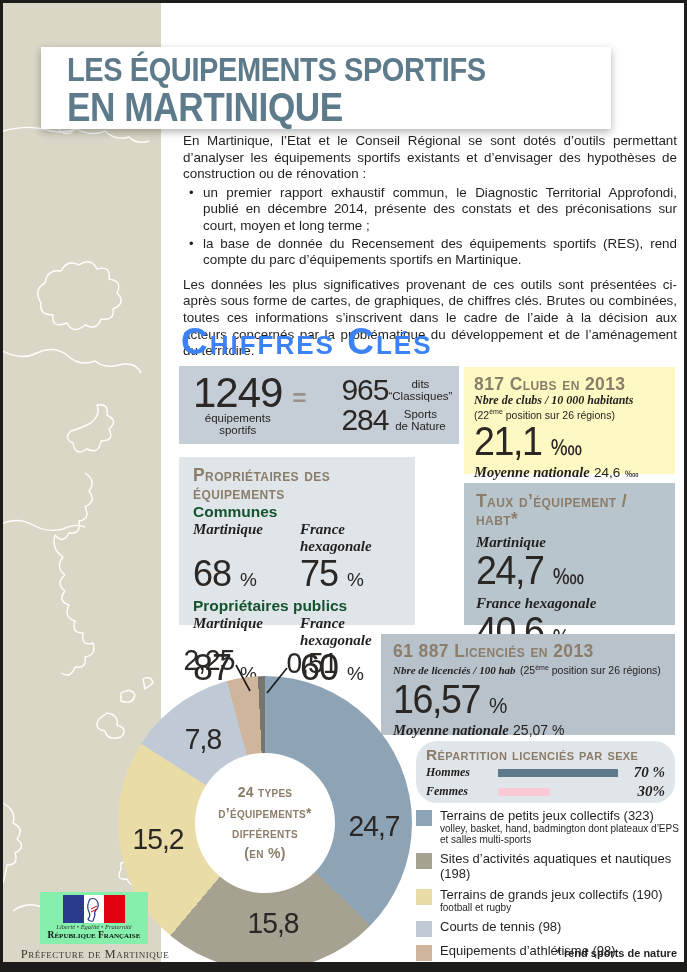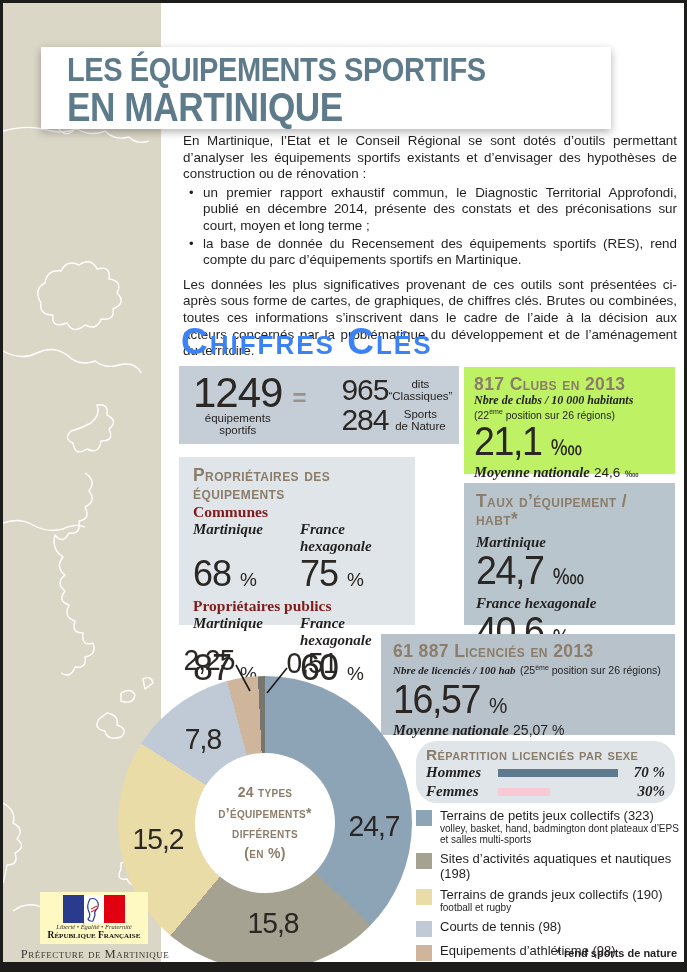--- a/index.html
+++ b/index.html
@@ -25,21 +25,21 @@
   .bullet::before{content:"•";width:14px;flex:none;padding-left:6px;font-size:13px;}
   .bullet span{flex:1;text-align:justify;}
   .p2{margin-top:8px !important;}
   .section-title{
     position:absolute;left:178px;top:320px;margin:0;color:#3b82f6;
     font-variant:small-caps;font-weight:bold;font-size:37px;letter-spacing:2px;line-height:1;
   }
   
   .box{position:absolute;box-sizing:border-box;}
   .box-equip{left:176px;top:363px;width:280px;height:78px;background:#c5ced6;display:flex;align-items:center;padding:4px 8px 4px 14px;}
-  .box-clubs{left:461px;top:364px;width:211px;height:107px;background:#bef264;padding:8px 10px;}
+  .box-clubs{left:461px;top:364px;width:211px;height:107px;background:#fef9c3;padding:8px 10px;}
   .box-owners{left:176px;top:454px;width:236px;height:168px;background:#dfe5e9;padding:9px 14px;}
   .box-rate{left:461px;top:480px;width:211px;height:142px;background:#b9c5cd;padding:9px 12px;}
   .box-lic{left:378px;top:631px;width:294px;height:101px;background:#b7c2cb;padding:8px 12px;}
   .box-gender{left:413px;top:738px;width:259px;height:62px;background:#dfe5e9;padding:6px 10px;border-radius:21px;}
   .brown-title{color:#8b7d6a;font-variant:small-caps;font-weight:bold;font-size:17.5px;letter-spacing:.4px;line-height:1.05;}
   .serif-i{font-family:"Liberation Serif",serif;font-style:italic;font-weight:bold;}
   .bignum{font-size:40px;letter-spacing:-1.5px;color:#2b2724;line-height:.95;transform:scaleX(.94);transform-origin:left center;white-space:nowrap;}
   .bignum .unit{font-size:22px;letter-spacing:0;}
   .rank{font-size:10.5px;line-height:1;}
   sup{font-size:7px;}
@@ -51,43 +51,43 @@
   .eq-arrows{margin-right:4px;}
   .eq-split{flex:1;}
   .eq-row{display:flex;align-items:center;justify-content:flex-start;}
   .eq-row .n{font-size:30px;letter-spacing:-1px;color:#2b2724;line-height:1;width:72px;text-align:right;}
   .eq-row .cap{font-size:11.5px;line-height:1.05;text-align:center;flex:1;}
   
   .own-grid{display:grid;grid-template-columns:1fr 1fr;column-gap:6px;row-gap:0;}
   .own-label{font-family:"Liberation Serif",serif;font-style:italic;font-weight:bold;font-size:15px;margin-top:1px;}
   .own-val{font-size:36px;letter-spacing:-1px;color:#2b2724;line-height:1.05;}
   .own-val .unit{font-size:19px;}
-  .own-group{color:#7f1d1d;font-weight:bold;font-size:15.5px;line-height:1.1;font-family:Liberation Serif, serif;}
+  .own-group{color:#14532d;font-weight:bold;font-size:15.5px;line-height:1.1;}
   
   .g-title{font-size:15.5px;}
   .gender-row{display:flex;align-items:center;height:19px;}
-  .g-label{width:72px;font-family:"Liberation Serif",serif;font-style:italic;font-weight:bold;font-size:15px;}
+  .g-label{width:72px;font-family:"Liberation Serif",serif;font-style:italic;font-weight:bold;font-size:12px;}
   .g-track{width:124px;height:8px;position:relative;}
   .g-bar{position:absolute;left:0;top:0;height:8px;}
   .g-value{flex:1;text-align:right;font-family:"Liberation Serif",serif;font-style:italic;font-weight:bold;font-size:15px;}
   
   .legend{position:absolute;left:413px;top:806px;width:268px;}
   .legend-item{display:flex;margin-bottom:7px;}
   .swatch{width:16px;height:16px;flex:none;margin:1px 8px 0 0;}
   .legend-label{font-size:13px;line-height:1.1;}
   .legend-sub{font-size:10px;line-height:1.1;}
   
   .donut{position:absolute;left:115px;top:673px;width:294px;height:294px;border-radius:50%;}
   .hole{position:absolute;left:50%;top:50%;width:140px;height:140px;border-radius:50%;background:#fff;
     transform:translate(-50%,-50%);display:flex;flex-direction:column;align-items:center;justify-content:center;}
   .hole div{color:#8b7d6a;font-variant:small-caps;font-weight:bold;font-size:14px;line-height:1.45;letter-spacing:.3px;}
   .slice-label{position:absolute;transform:translate(-50%,-50%) scaleX(.94);font-size:30px;letter-spacing:-1px;color:#2b2724;white-space:nowrap;}
   .leader{position:absolute;left:0;top:0;pointer-events:none;}
   
-  .logo-card{position:absolute;left:37px;top:889px;width:108px;height:52px;background:#fef9c3;text-align:center;padding-top:3px;box-sizing:border-box;}
+  .logo-card{position:absolute;left:37px;top:889px;width:108px;height:52px;background:#86efac;text-align:center;padding-top:3px;box-sizing:border-box;}
   .flag{display:flex;width:62px;height:28px;margin:0 auto;}
   .flag .b{width:21px;background:#2a3a8c;}
   .flag .w{width:20px;background:#fff;position:relative;}
   .flag .r{width:21px;background:#e1000f;}
   .motto{font-family:"Liberation Serif",serif;font-style:italic;font-size:6.5px;color:#333;line-height:1.3;}
   .republique{font-family:"Liberation Serif",serif;font-variant:small-caps;font-weight:bold;font-size:9.5px;line-height:1.05;color:#111;}
   .prefecture{position:absolute;left:14px;top:944px;width:156px;text-align:center;
     font-family:"Liberation Serif",serif;font-variant:small-caps;font-size:12.5px;letter-spacing:.5px;color:#3c3a33;}
   .footnote{position:absolute;left:460px;top:944px;width:214px;text-align:right;font-size:11px;font-weight:bold;}
 </style>

